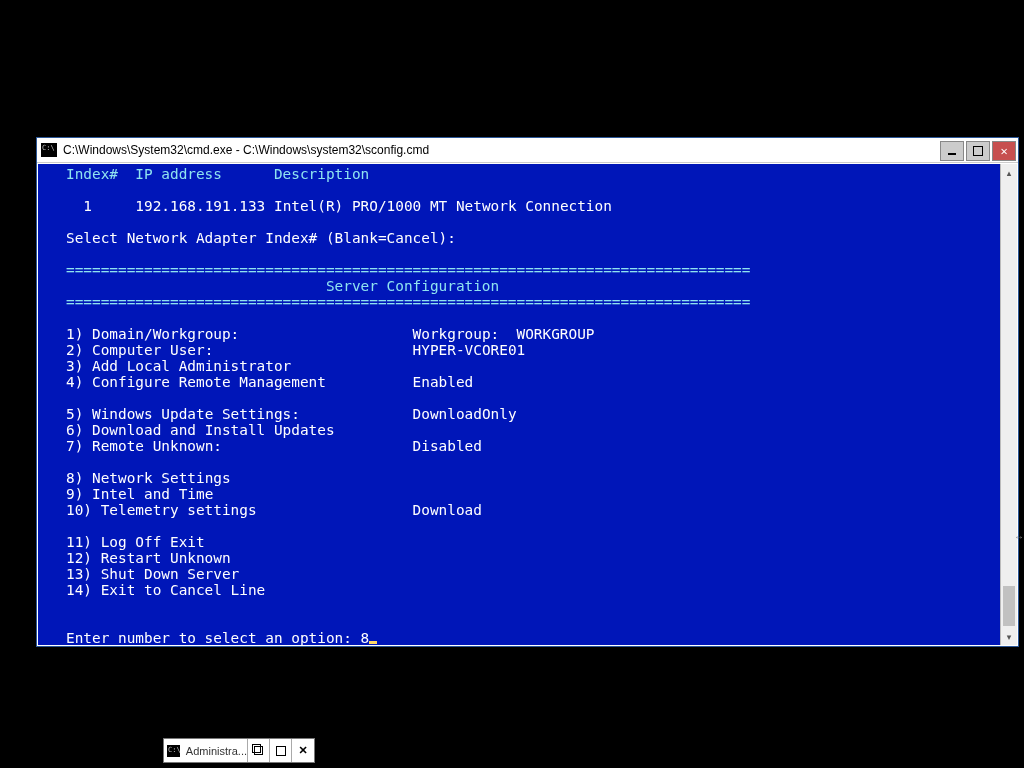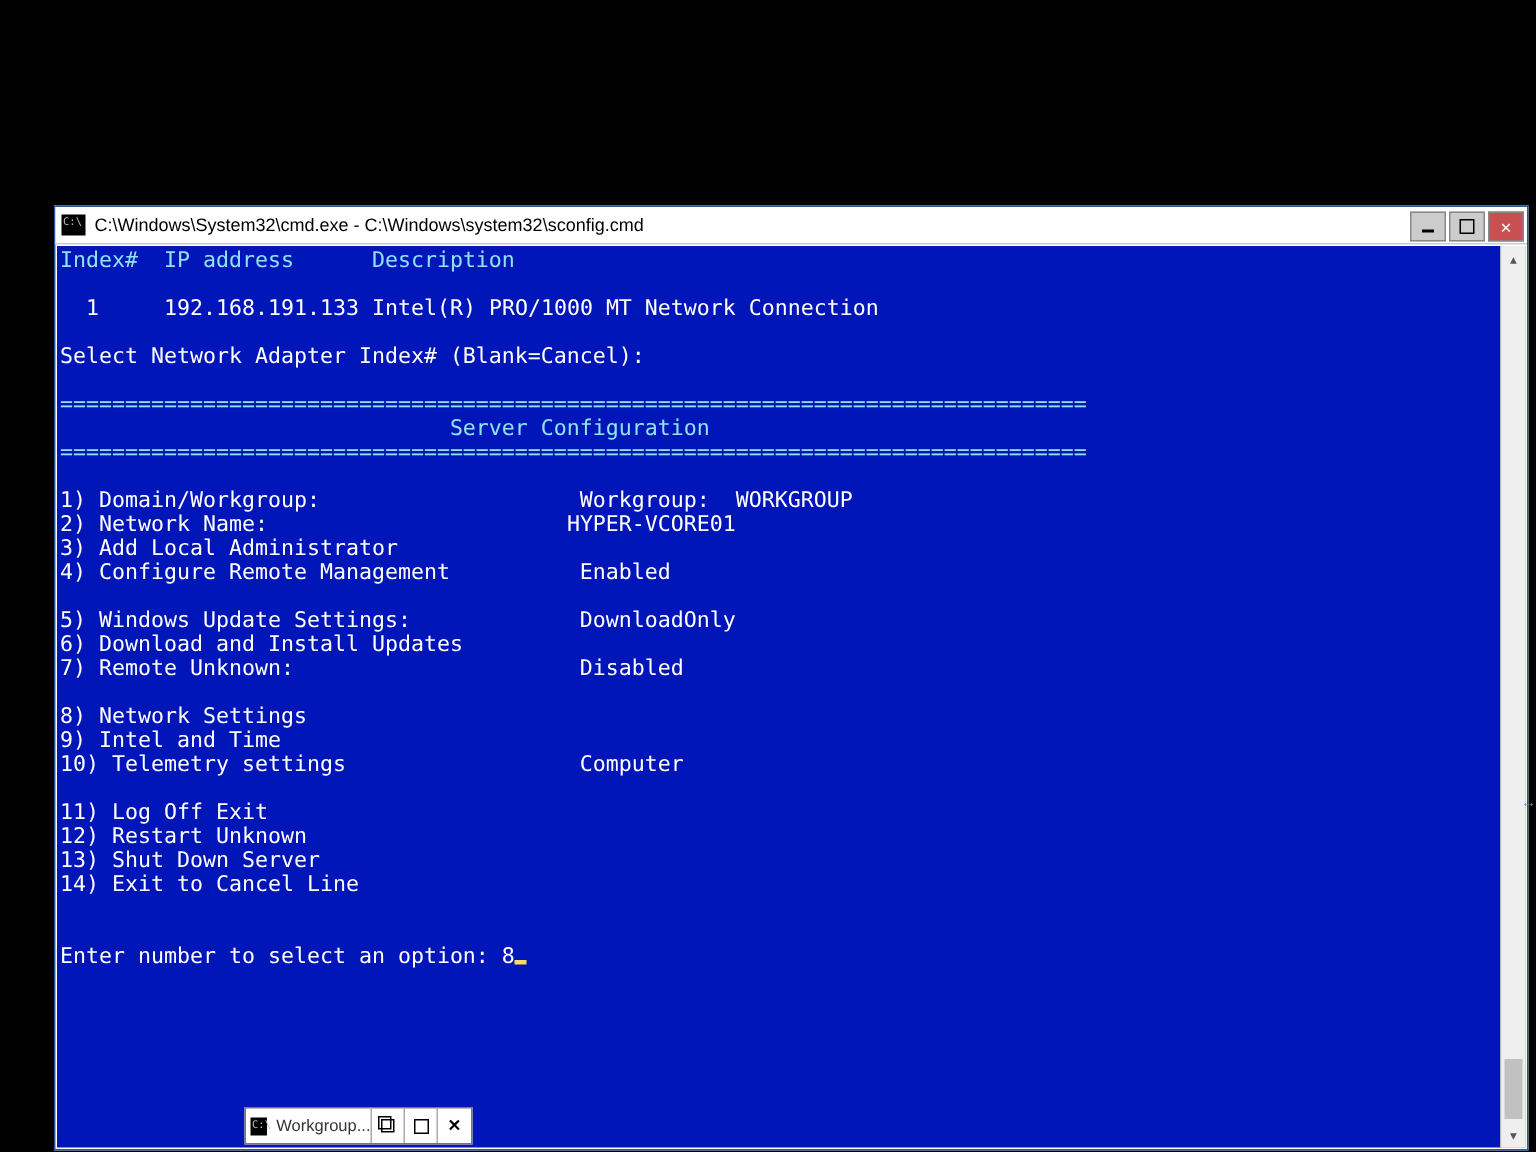--- a/index.html
+++ b/index.html
@@ -9,21 +9,21 @@
     background: #000;
     font-family: "Segoe UI", Tahoma, sans-serif;
     overflow: hidden;
     position: relative;
   }
   .console-window {
     position: absolute;
     left: 36px;
     top: 137px;
     width: 983px;
-    height: 630px;
+    height: 510px;
     background: #fff;
     border: 1px solid #2b5797;
     box-shadow: 0 0 0 1px rgba(0,0,0,0.2);
   }
   .titlebar {
     height: 25px;
     background: #fff;
     display: flex;
     align-items: center;
     padding-left: 4px;
@@ -74,20 +74,21 @@
   .win-btn.max::after { content: ""; width:8px; height:8px; border:1px solid #000; }
   .win-btn.close { background:#c75050; color:#fff; }
   .win-btn.close::after { content:"✕"; font-size:12px; color:#fff; font-weight:bold; }
 
   .console-body {
     position: absolute;
     left: 1px; right: 1px;
     top: 26px; bottom: 1px;
     background: #0016b8;
     display: flex;
+    padding-left: 26px;
   }
   .text-area {
     flex: 1;
     padding: 2px 4px 2px 2px;
     font-family: Consolas, "Lucida Console", monospace;
     font-size: 14.4px;
     line-height: 16px;
     color: #fff;
     white-space: pre;
     overflow: hidden;
@@ -173,31 +174,31 @@
 
   <span>1</span>     <span>192.168.191.133</span> <span>Intel(R) PRO/1000 MT Network Connection</span>
 
 <span>Select Network Adapter Index# (Blank=Cancel):</span>
 
 <span class="hdr">===============================================================================</span>
 <span class="hdr">                              Server Configuration</span>
 <span class="hdr">===============================================================================</span>
 
 1) <span>Domain/Workgroup:</span>                    <span>Workgroup:  WORKGROUP</span>
-2) <span>Network Name:</span>                       <span>HYPER-VCORE01</span>
+2) <span>Computer User:</span>                       <span>HYPER-VCORE01</span>
 3) <span>Add Local Administrator</span>
 4) <span>Configure Remote Management</span>          <span>Enabled</span>
 
 5) <span>Windows Update Settings:</span>             <span>DownloadOnly</span>
 6) <span>Download and Install Updates</span>
 7) <span>Remote Unknown:</span>                      <span>Disabled</span>
 
 8) <span>Network Settings</span>
 9) <span>Intel and Time</span>
-10) <span>Telemetry settings</span>                  <span>Computer</span>
+10) <span>Telemetry settings</span>                  <span>Download</span>
 
 11) <span>Log Off Exit</span>
 12) <span>Restart Unknown</span>
 13) <span>Shut Down Server</span>
 14) <span>Exit to Cancel Line</span>
 
 
 <span>Enter number to select an option: </span><span>8</span><span class="cursor"></span></div>
     <div class="scrollbar">
       <div class="sb-btn">▴</div>
@@ -207,18 +208,18 @@
       <div class="sb-btn">▾</div>
     </div>
   </div>
 </div>
 
 <div class="resize-arrows">↔</div>
 
 <div class="task-frag">
   <div class="task-item">
     <span class="title-icon"></span>
-    <span>Workgroup...</span>
+    <span>Administra...</span>
   </div>
   <div class="frag-btn max"></div>
   <div class="frag-btn box"></div>
   <div class="frag-btn x"></div>
 </div>
 
 </body></html>

